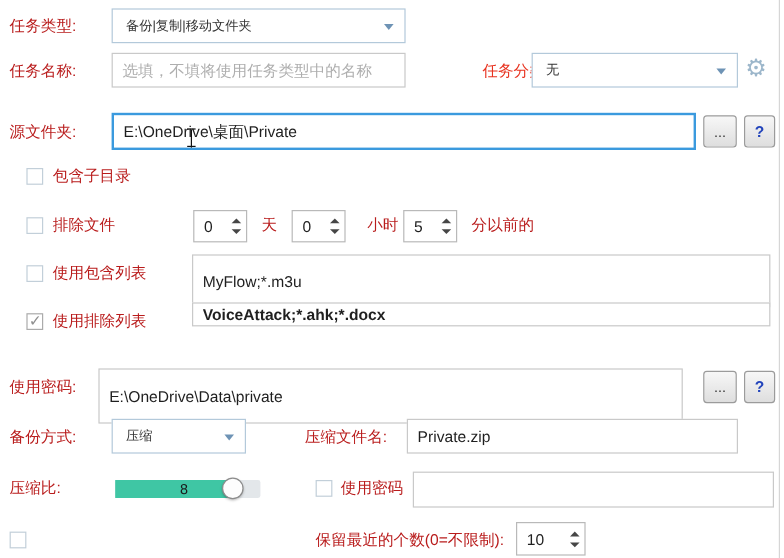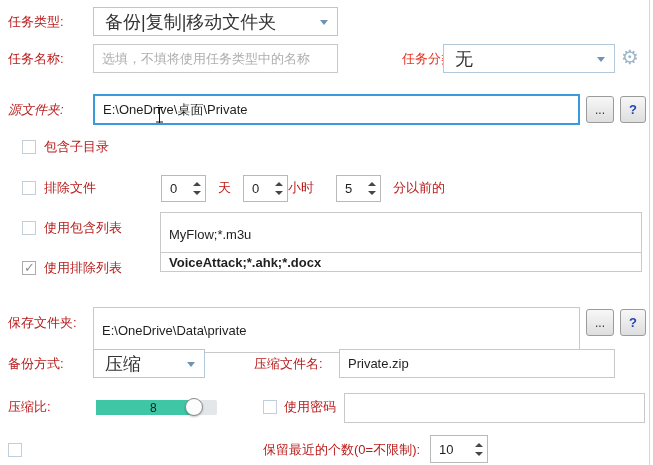--- a/index.html
+++ b/index.html
@@ -1,21 +1,21 @@
 <!DOCTYPE html>
 <html><head>
 <meta charset="utf-8">
 <style>
   html,body{margin:0;padding:0;background:#fff;}
   body{font-family:"Liberation Sans","DejaVu Sans",sans-serif;}
   .canvas{position:relative;width:653px;height:465px;background:#ffffff;overflow:hidden;}
   .lbl{position:absolute;font-size:13px;color:#b91c1c;white-space:nowrap;line-height:15px;}
   .lbl.red{color:#e8321f;}
   .combo{position:absolute;box-sizing:border-box;border:1px solid #b3c9da;background:#fff;
-         display:flex;align-items:center;padding:0 22px 0 11px;font-size:18px;color:#333;}
+         display:flex;align-items:center;padding:0 22px 0 11px;font-size:11px;color:#333;}
   .chev{position:absolute;right:9px;top:50%;margin-top:-2px;width:0;height:0;
         border-left:4px solid transparent;border-right:4px solid transparent;border-top:5px solid #6e93b5;}
   .tb{position:absolute;box-sizing:border-box;border:1px solid #c9c9c9;background:#fff;
       font-size:13px;color:#1f1f1f;padding:0 8px;font-family:inherit;outline:none;}
   .tb.focus{border:2px solid #3b9ade;}
   input.tb::placeholder{color:#aeaeae;}
   .btn{position:absolute;box-sizing:border-box;border:1px solid #9b9b9b;border-radius:3px;
        background:linear-gradient(#f7f7f7,#dedede);font-size:12px;color:#333;
        display:flex;align-items:center;justify-content:center;cursor:default;}
   .btn.help{color:#2244bb;font-weight:bold;font-size:13px;}
@@ -53,21 +53,21 @@
 
   <div class="lbl" style="left:8px;top:51px;">任务名称:</div>
   <input class="tb" style="left: 93px; top: 44px; width: 245px; height: 29px;" placeholder="选填，不填将使用任务类型中的名称">
   <div class="lbl red" style="left:358px;top:51px;margin-left:44px;">任务分类(新):</div>
   <div class="combo" style="left:443px;top:44px;width:172px;height:29px;">
     <span>无</span>
     <span class="chev"></span>
   </div>
   <div class="gear" style="left:621px;top:47px;">⚙</div>
 
-  <div class="lbl" style="left:8px;top:102px;font-style:italic;">源文件夹:</div>
+  <div class="lbl" style="left:8px;top:102px;">源文件夹:</div>
   <input class="tb focus" style="left: 93px; top: 94px; width: 487px; height: 31px;" value="E:\OneDrive\桌面\Private">
   <div class="btn" style="left:586px;top:96px;width:28px;height:27px;">...</div>
   <div class="btn help" style="left:620px;top:96px;width:26px;height:27px;">?</div>
   <div class="ibeam" style="left:155px;top:107px;"></div>
 
   <div class="cb" style="left:22px;top:140px;"></div>
   <div class="lbl" style="left:44px;top:139px;">包含子目录</div>
 
   <div class="cb" style="left:22px;top:181px;"></div>
   <div class="lbl" style="left:44px;top:180px;">排除文件</div>
@@ -79,40 +79,40 @@
     </span>
   </div>
   <div class="lbl" style="left:218px;top:180px;">天</div>
   <div class="spin" style="left:243px;top:175px;width:45px;height:27px;">
     <span class="v">0</span>
     <span class="arrows">
       <span class="tri-up"></span>
       <span class="tri-dn"></span>
     </span>
   </div>
-  <div class="lbl" style="left:288px;top:180px;">小时</div>
+  <div class="lbl" style="left:306px;top:180px;">小时</div>
   <div class="spin" style="left:336px;top:175px;width:45px;height:27px;">
     <span class="v">5</span>
     <span class="arrows">
       <span class="tri-up"></span>
       <span class="tri-dn"></span>
     </span>
   </div>
   <div class="lbl" style="left:393px;top:180px;">分以前的</div>
 
   <div class="cb" style="left:22px;top:221px;"></div>
   <div class="lbl" style="left:44px;top:220px;">使用包含列表</div>
   <input class="tb" style="left: 160px; top: 212px; width: 482px; height: 44px;" value="MyFlow;*.m3u">
 
   <div class="cb checked" style="left:22px;top:261px;"></div>
   <div class="lbl" style="left:44px;top:260px;">使用排除列表</div>
   <input class="tb" style="left: 160px; top: 252px; width: 482px; height: 20px; font-weight: bold;" value="VoiceAttack;*.ahk;*.docx">
 
-  <div class="lbl" style="left:8px;top:315px;">保存文件夹:</div>
-  <input class="tb" style="left: 93px; top: 307px; width: 487px; height: 46px;" value="E:\OneDrive\Data\private">
+  <div class="lbl" style="left:8px;top:315px;">使用密码:</div>
+  <input class="tb" style="left: 82px; top: 307px; width: 487px; height: 46px;" value="E:\OneDrive\Data\private">
   <div class="btn" style="left:586px;top:309px;width:28px;height:27px;">...</div>
   <div class="btn help" style="left:620px;top:309px;width:26px;height:27px;">?</div>
 
   <div class="lbl" style="left:8px;top:356px;">备份方式:</div>
   <div class="combo" style="left:93px;top:349px;width:112px;height:29px;">
     <span>压缩</span>
     <span class="chev"></span>
   </div>
   <div class="lbl" style="left:254px;top:356px;">压缩文件名:</div>
   <input class="tb" style="left: 339px; top: 349px; width: 276px; height: 29px;" value="Private.zip">

